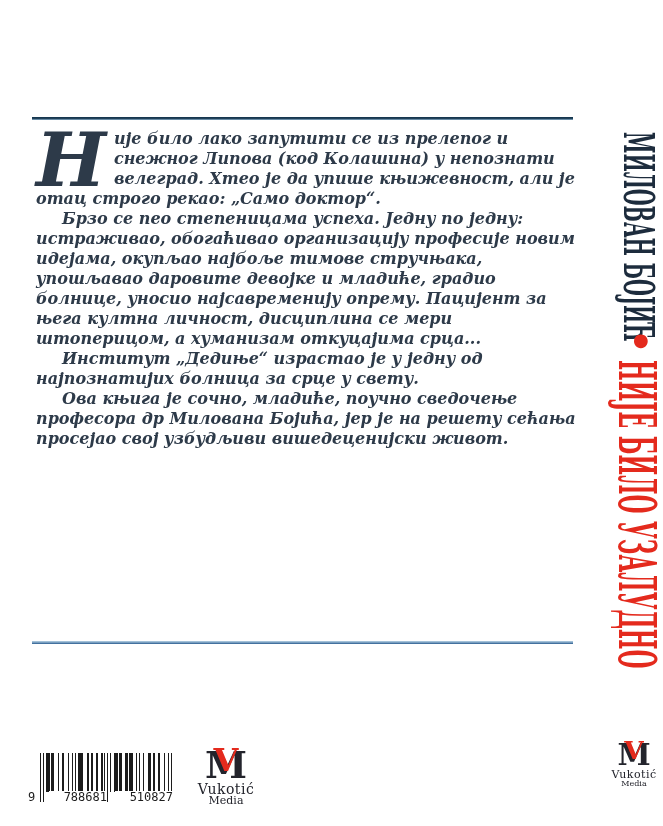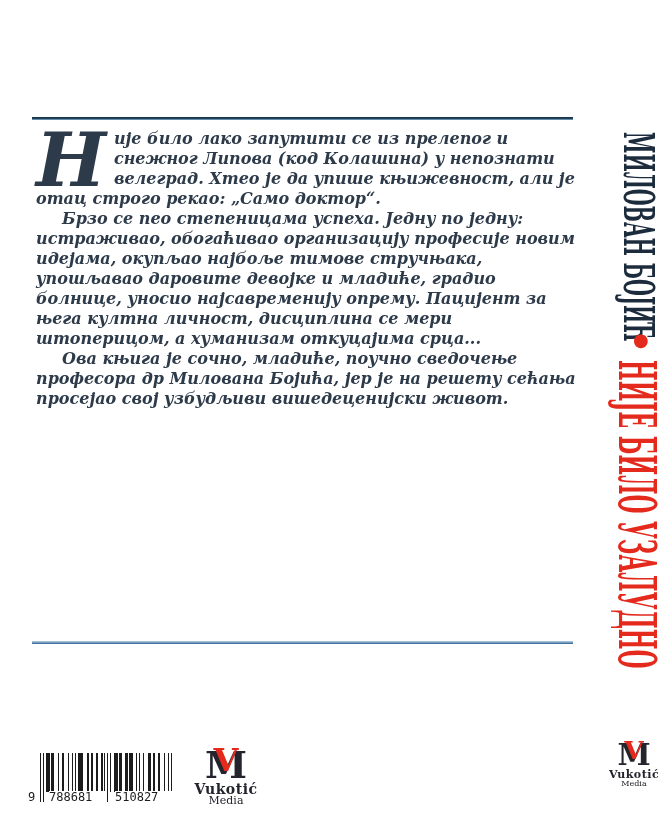--- a/index.html
+++ b/index.html
@@ -38,32 +38,32 @@
   #barcode-bars{display:flex;align-items:flex-start;height:50px;}
   .bc-m{flex:0 0 1.4px;height:39px;}
   .bc-bar{background:#1c1c1c;}
   .bc-guard{height:49px;}
   .bc-digit{
     position:absolute;top:38px;
     font-family:"DejaVu Sans Mono","Liberation Mono",monospace;
     font-size:12px;line-height:13px;color:#1c1c1c;background:#fff;
   }
   #bc-prefix{left:-12px;background:transparent;}
-  #bc-left{left:9px;width:58px;text-align:left;}
-  #bc-right{left:75px;width:58px;text-align:left;}
+  #bc-left{left:9px;width:58px;text-align:right;}
+  #bc-right{left:75px;width:58px;text-align:right;}
 
   
   .logo{position:absolute;text-align:center;}
   .monogram{position:relative;display:inline-block;line-height:1;}
   .mono-m{font-weight:700;color:var(--logo-dark);}
   .mono-v{
     position:absolute;left:50%;top:-2px;transform:translateX(-50%);
     font-weight:700;color:var(--accent-red);
   }
-  .pub-name{font-weight:700;color:var(--logo-dark);letter-spacing:.5px;}
+  .pub-name{font-weight:400;color:var(--logo-dark);letter-spacing:.5px;}
   .pub-tagline{color:var(--logo-dark);}
 
   #logo-center{left:194px;top:746px;width:64px;}
   #logo-center .mono-m{font-size:38px;}
   #logo-center .mono-v{font-size:32px;}
   #logo-center .pub-name{font-size:14px;margin-top:-3px;}
   #logo-center .pub-tagline{font-size:11px;margin-top:-3px;}
 
   #logo-spine{left:608px;top:740px;width:52px;}
   #logo-spine .mono-m{font-size:30px;}
@@ -99,20 +99,21 @@
 </head>
 <body>
 
 <div id="page">
 
   <div id="rule-top" class="rule"></div>
 
   <div id="blurb">
     <p><span class="dropcap">Н</span><span>ије било лако запутити се из прелепог и снежног Липова (код Колашина) у непознати велеград. Хтео је да упише књижевност, али је отац строго рекао: „Само доктор“.</span></p>
     <p class="ind">Брзо се пео степеницама успеха. Једну по једну: истраживао, обогаћивао организацију професије новим идејама, окупљао најбоље тимове стручњака, упошљавао даровите девојке и младиће, градио болнице, уносио најсавременију опрему. Пацијент за њега култна личност, дисциплина се мери штоперицом, а хуманизам откуцајима срца...</p>
+    <p class="ind">Институт „Дедиње“ израстао је у једну од најпознатијих болница за срце у свету.</p>
     <p class="ind">Ова књига је сочно, младиће, поучно сведочење професора др Милована Бојића, јер је на решету сећања просејао свој узбудљиви вишедеценијски живот.</p>
   </div>
 
   <div id="rule-bottom" class="rule"></div>
 
   <div id="barcode">
     <div id="barcode-bars">
         <span class="bc-m bc-bar bc-guard"></span>
         <span class="bc-m bc-guard"></span>
         <span class="bc-m bc-bar bc-guard"></span>

